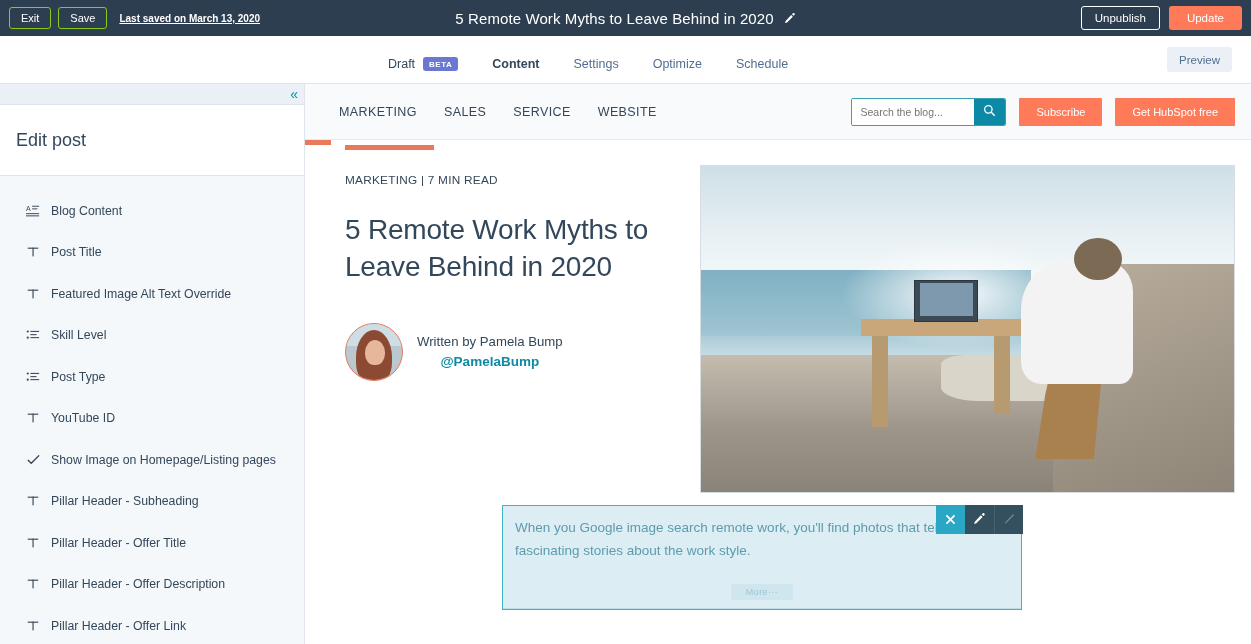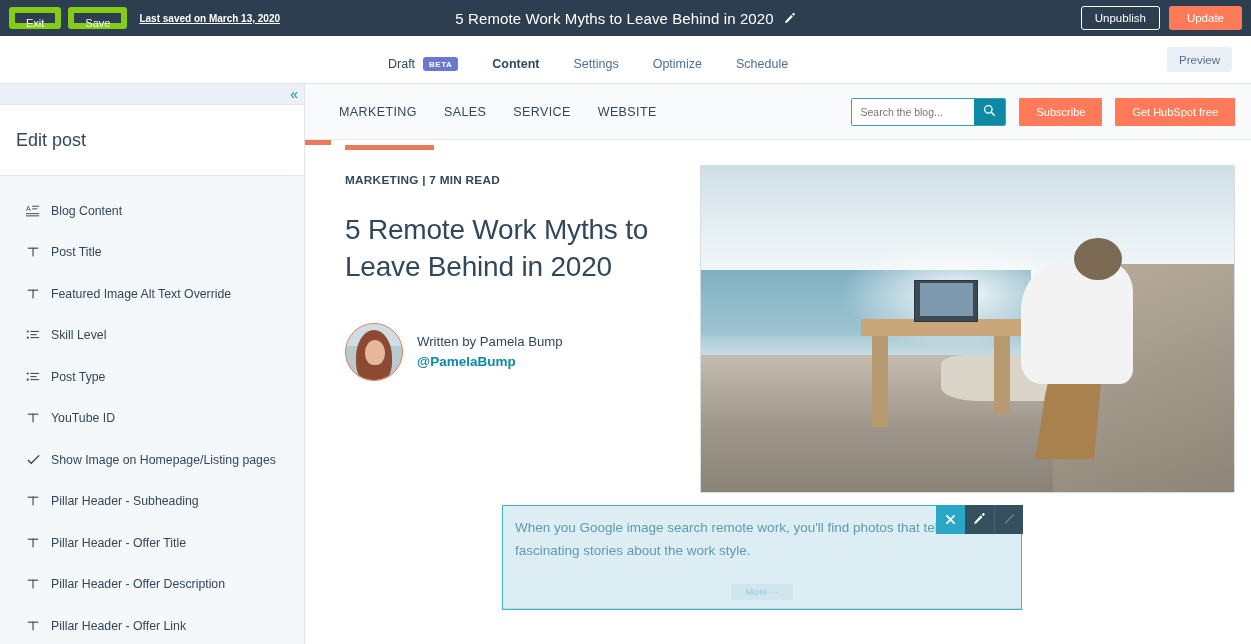--- a/index.html
+++ b/index.html
@@ -14,21 +14,21 @@
   .topbar {
     height: 36px;
     background: #2d3e50;
     display: flex;
     align-items: center;
     padding: 0 9px;
     position: relative;
   }
   .tb-btn {
     height: 22px;
-    border: 6px solid #84cc16;
+    border: 1px solid #84cc16;
     border-radius: 3px;
     background: transparent;
     color: #ffffff;
     font-size: 11px;
     padding: 0 11px;
     line-height: 20px;
     margin-right: 7px;
     font-family: "Liberation Sans", sans-serif;
     cursor: pointer;
     white-space: nowrap;
@@ -307,21 +307,21 @@
 
   
   .blogbody {
     display: flex;
     padding: 8px 16px 0 40px;
     gap: 10px;
   }
   .blogleft { width: 345px; flex: 0 0 345px; padding-top: 12px; }
   .kicker {
     font-size: 11.8px;
-    font-weight: bold;
+    font-weight: normal;
     color: #33475b;
     letter-spacing: .25px;
     margin-bottom: 24px;
   }
   .post-title {
     font-size: 28px;
     line-height: 1.33;
     color: #33475b;
     font-weight: 400;
     letter-spacing: -.2px;
@@ -351,21 +351,21 @@
     position: absolute;
     left: 19px; top: 16px;
     width: 20px; height: 25px;
     background: #e6b79b;
     border-radius: 50% 50% 45% 45%;
   }
   .avatar .sky {
     position: absolute; left:0; top:0; right:0; height: 22px;
     background: #cfdde4;
   }
-  .author-text { line-height: 1.55; }
+  .author-text { line-height: 1.55; text-align: center; }
   .author-written { font-size: 13.2px; color: #33475b; }
   .author-handle { font-size: 13.5px; color: #0c8aa5; font-weight: bold; cursor: pointer; }
 
   .blogright { flex: 1; padding-top: 4px; }
   .featured-img {
     width: 100%;
     height: 328px;
     border: 1px solid #d8dde2;
     position: relative;
     overflow: hidden;

